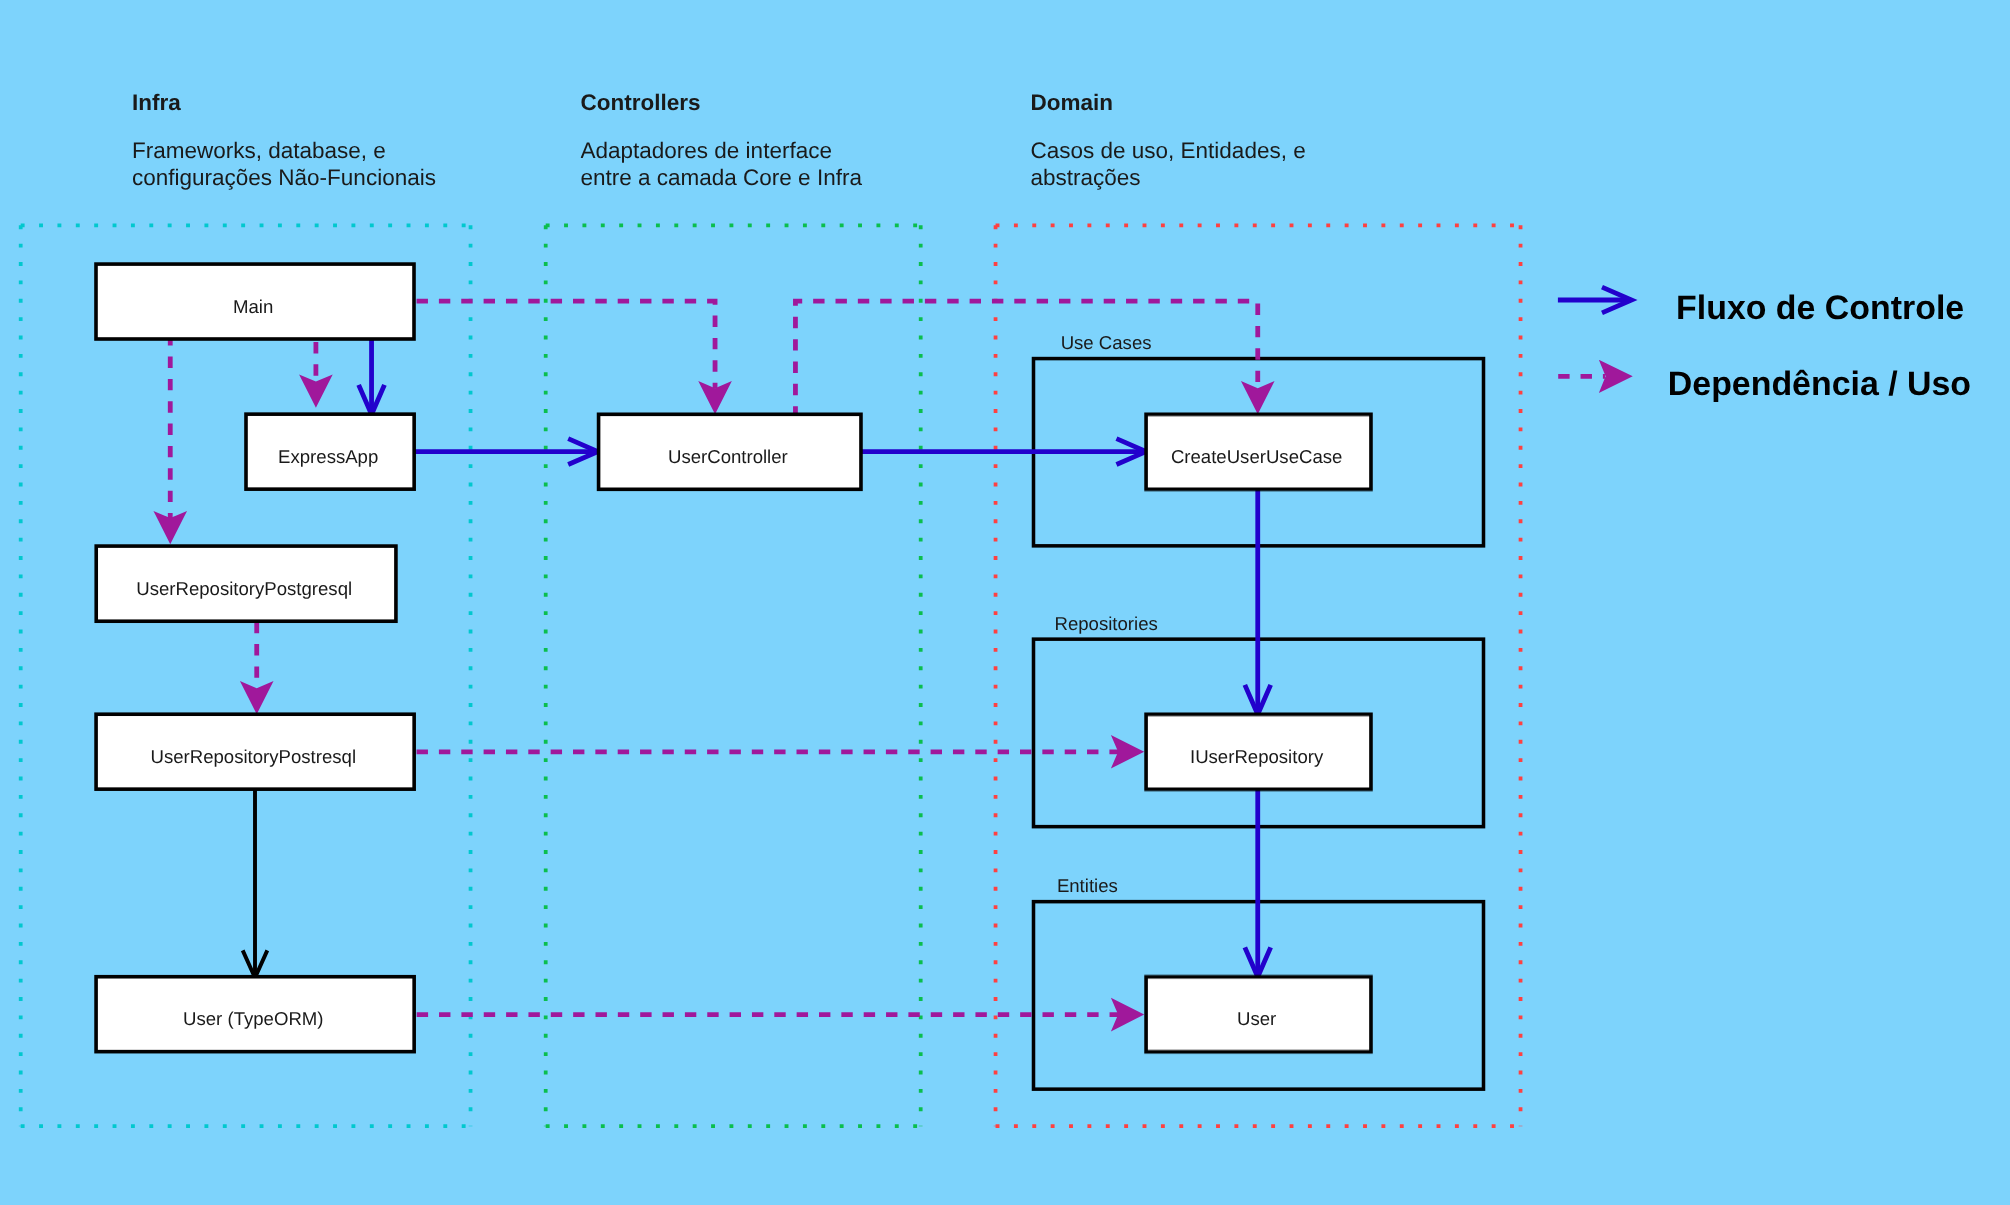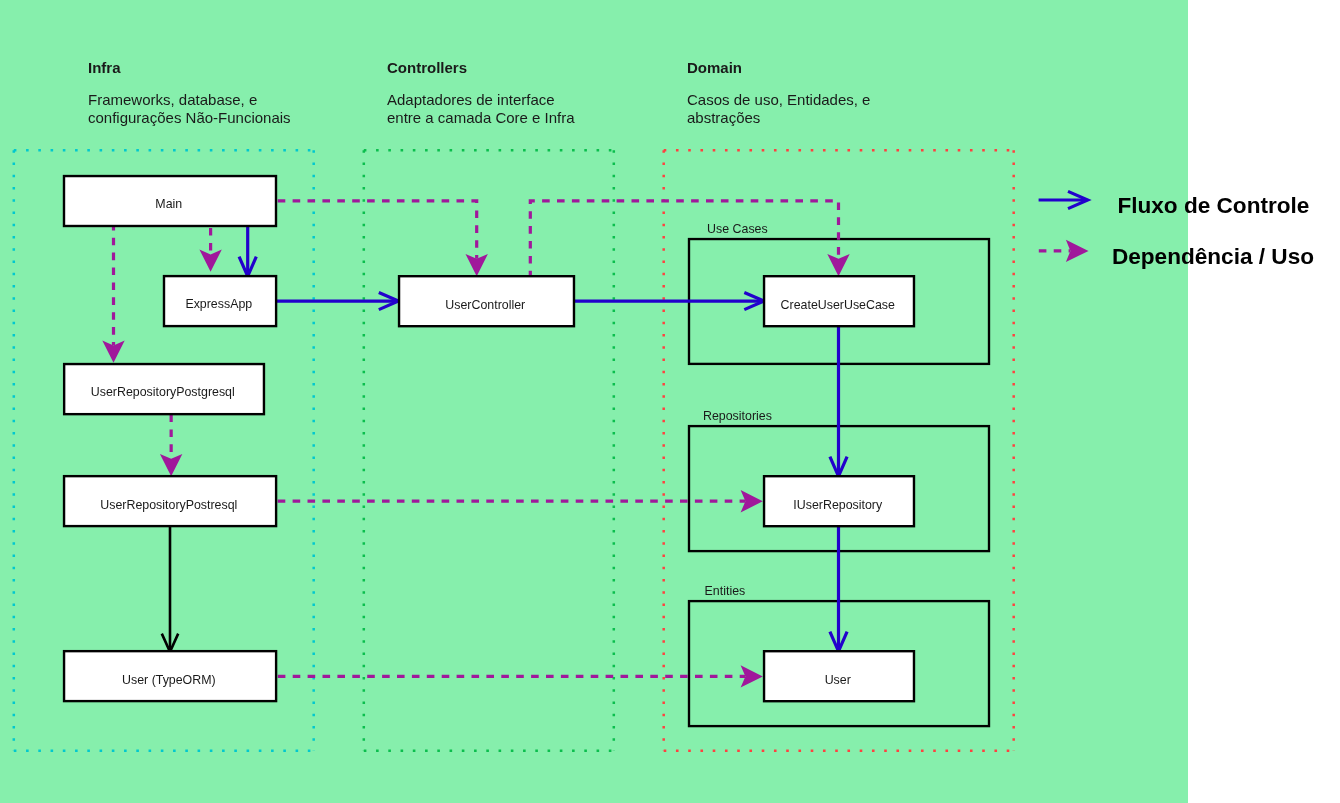--- a/index.html
+++ b/index.html
@@ -1,17 +1,17 @@
 <!DOCTYPE html>
 <html><head>
 <meta charset="utf-8">
 <style>
   html,body{margin:0;padding:0;background:#ffffff;}
   body{width:1340px;height:803px;font-family:"Liberation Sans",sans-serif;overflow:hidden;}
-  #stage{position:relative;width:1188px;height:803px;background:#86efac;opacity:0.9999;}
+  #stage{position:relative;width:1340px;height:803px;background:#7dd3fc;opacity:0.9999;}
   svg#diagram{position:absolute;left:0;top:0;width:1340px;height:803px;}
   svg#diagram text{will-change:opacity;}
   .col-title{font:bold 15px "Liberation Sans",sans-serif;fill:#1a1a1a;}
   .col-desc{font:15px "Liberation Sans",sans-serif;fill:#1a1a1a;}
   .box-label{font:12.4px "Liberation Sans",sans-serif;fill:#1a1a1a;text-anchor:middle;}
   .grp-label{font:12.4px "Liberation Sans",sans-serif;fill:#1a1a1a;}
   .legend-label{font:bold 22.6px "Liberation Sans",sans-serif;fill:#000;}
   .nodebox{fill:#ffffff;stroke:#000000;stroke-width:2.4;}
   .grpbox{fill:none;stroke:#000000;stroke-width:2.35;}
   .region-dot{fill:none;stroke-width:2.5;stroke-dasharray:2.6 9.65;stroke-linecap:butt;}

